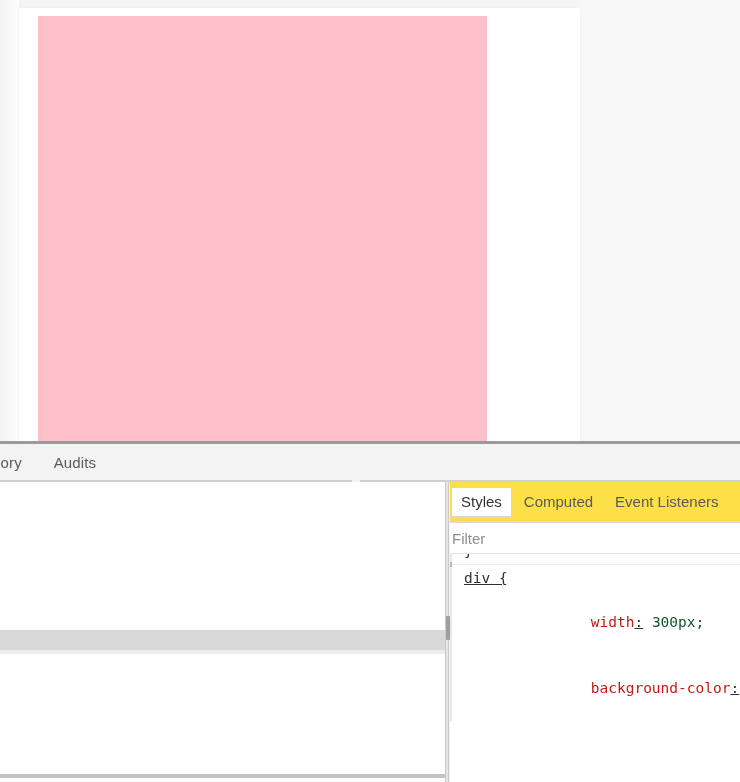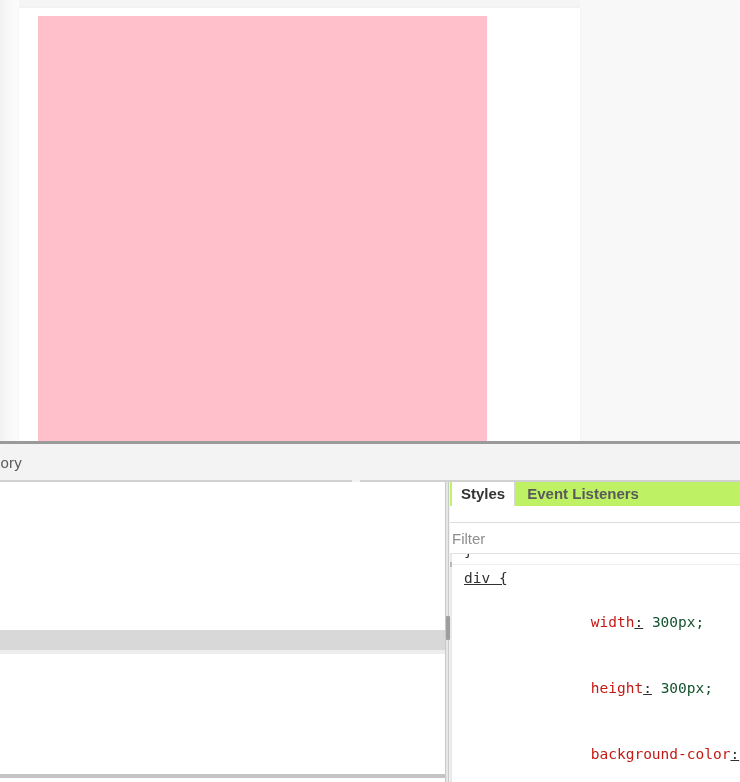--- a/index.html
+++ b/index.html
@@ -189,27 +189,26 @@
     height: 300px;
     background: #ffffff;
     overflow: hidden;
   }
 
   
   #subtabs {
     position: absolute;
     left: 0; top: 0;
     width: 290px;
-    height: 24px;
-    background: #bef264;
+    height: 40px;
+    background: #fde047;
     display: flex;
     align-items: center;
     white-space: nowrap;
     overflow: hidden;
-    font-weight: bold;
   }
   .sub-tab {
     font-size: 15px;
     color: #5a5a5a;
     padding: 4px 10px;
     margin: 0 1px;
     line-height: 22px;
     cursor: default;
   }
   .sub-tab.selected {
@@ -304,39 +303,41 @@
   <div id="page-canvas">
     <div id="pink-box"></div>
   </div>
   <div id="viewport-bottom-border"></div>
 </div>
 
 <div id="devtools">
 
   <div id="tabstrip">
     <div class="main-tab clipped">mory</div>
+    <div class="main-tab">Audits</div>
   </div>
   <div id="tabstrip-underline"></div>
   <div id="tabstrip-underline-gap"></div>
 
   <div id="panes">
 
     <div id="dom-pane">
       <div id="dom-row-highlight"></div>
       <div id="dom-row-highlight-edge"></div>
       <div id="dom-pane-bottombar"></div>
     </div>
 
     <div id="splitter"></div>
     <div id="splitter-thumb"></div>
 
     <div id="styles-pane">
 
       <div id="subtabs">
         <div class="sub-tab selected">Styles</div>
+        <div class="sub-tab">Computed</div>
         <div class="sub-tab">Event Listeners</div>
       </div>
       <div id="subtabs-underline"></div>
 
       <div id="filter-row">
         <input id="filter-input" type="text" placeholder="Filter" style="">
       </div>
       <div id="filter-underline"></div>
 
       <div id="rules">
@@ -348,23 +349,20 @@
         </div>
         <div class="rule-sep"></div>
 
         <div class="rule-block">
           <div class="rule-line sel">div {</div>
 
           <div class="rule-line indent">
             <span class="prop">width</span><span class="sel">:</span><span> </span><span class="val">300px;</span>
           </div>
 
-          <div class="rule-line indent">
-            <span class="prop">height</span><span class="sel">:</span><span> </span><span class="val">300px;</span>
-          </div>
 
           <div class="rule-line indent">
             <span class="prop">background-color</span><span class="sel">:</span><span> </span>
           </div>
 
         </div>
 
       </div>
     </div>
   </div>

